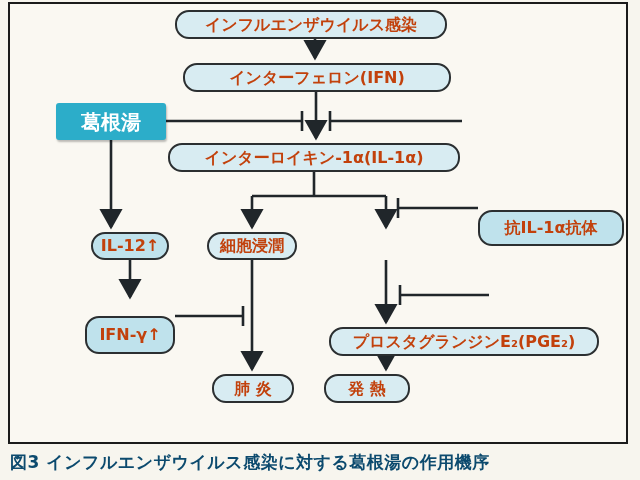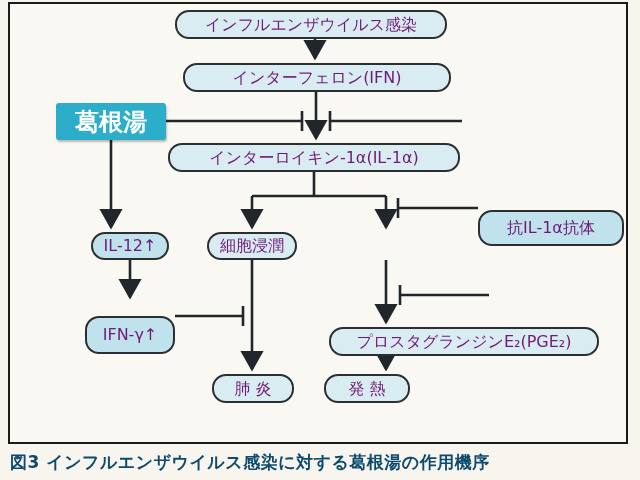--- a/index.html
+++ b/index.html
@@ -22,32 +22,32 @@
     position:absolute;left:0;top:0;width:640px;height:480px;
     pointer-events:none;
   }
   .node{
     position:absolute;
     display:flex;align-items:center;justify-content:center;
     box-sizing:border-box;
     border:2px solid #2b2f31;
     border-radius:14px;
     background:#d8ecf2;
-    color:#701a75;
-    font-size:16px;font-weight:400;
+    color:#c2410c;
+    font-size:16px;font-weight:700;
     white-space:nowrap;
     line-height:1;
     z-index:2;
   }
   .node.accent{background:#bfe2ec;}
   .node.kakkonto{
     border:none;border-radius:3px;
     background:#2cadc9;
     color:#ffffff;
-    font-size:24px;font-weight:700;
+    font-size:20px;font-weight:700;
     box-shadow:1px 2px 2px rgba(0,0,0,0.25);
   }
   .caption{
     position:absolute;left:10px;top:451px;
     font-size:17px;font-weight:700;color:#0c4a6e;
     letter-spacing:0.5px;white-space:nowrap;
   }
 </style>
 </head>
 <body>

